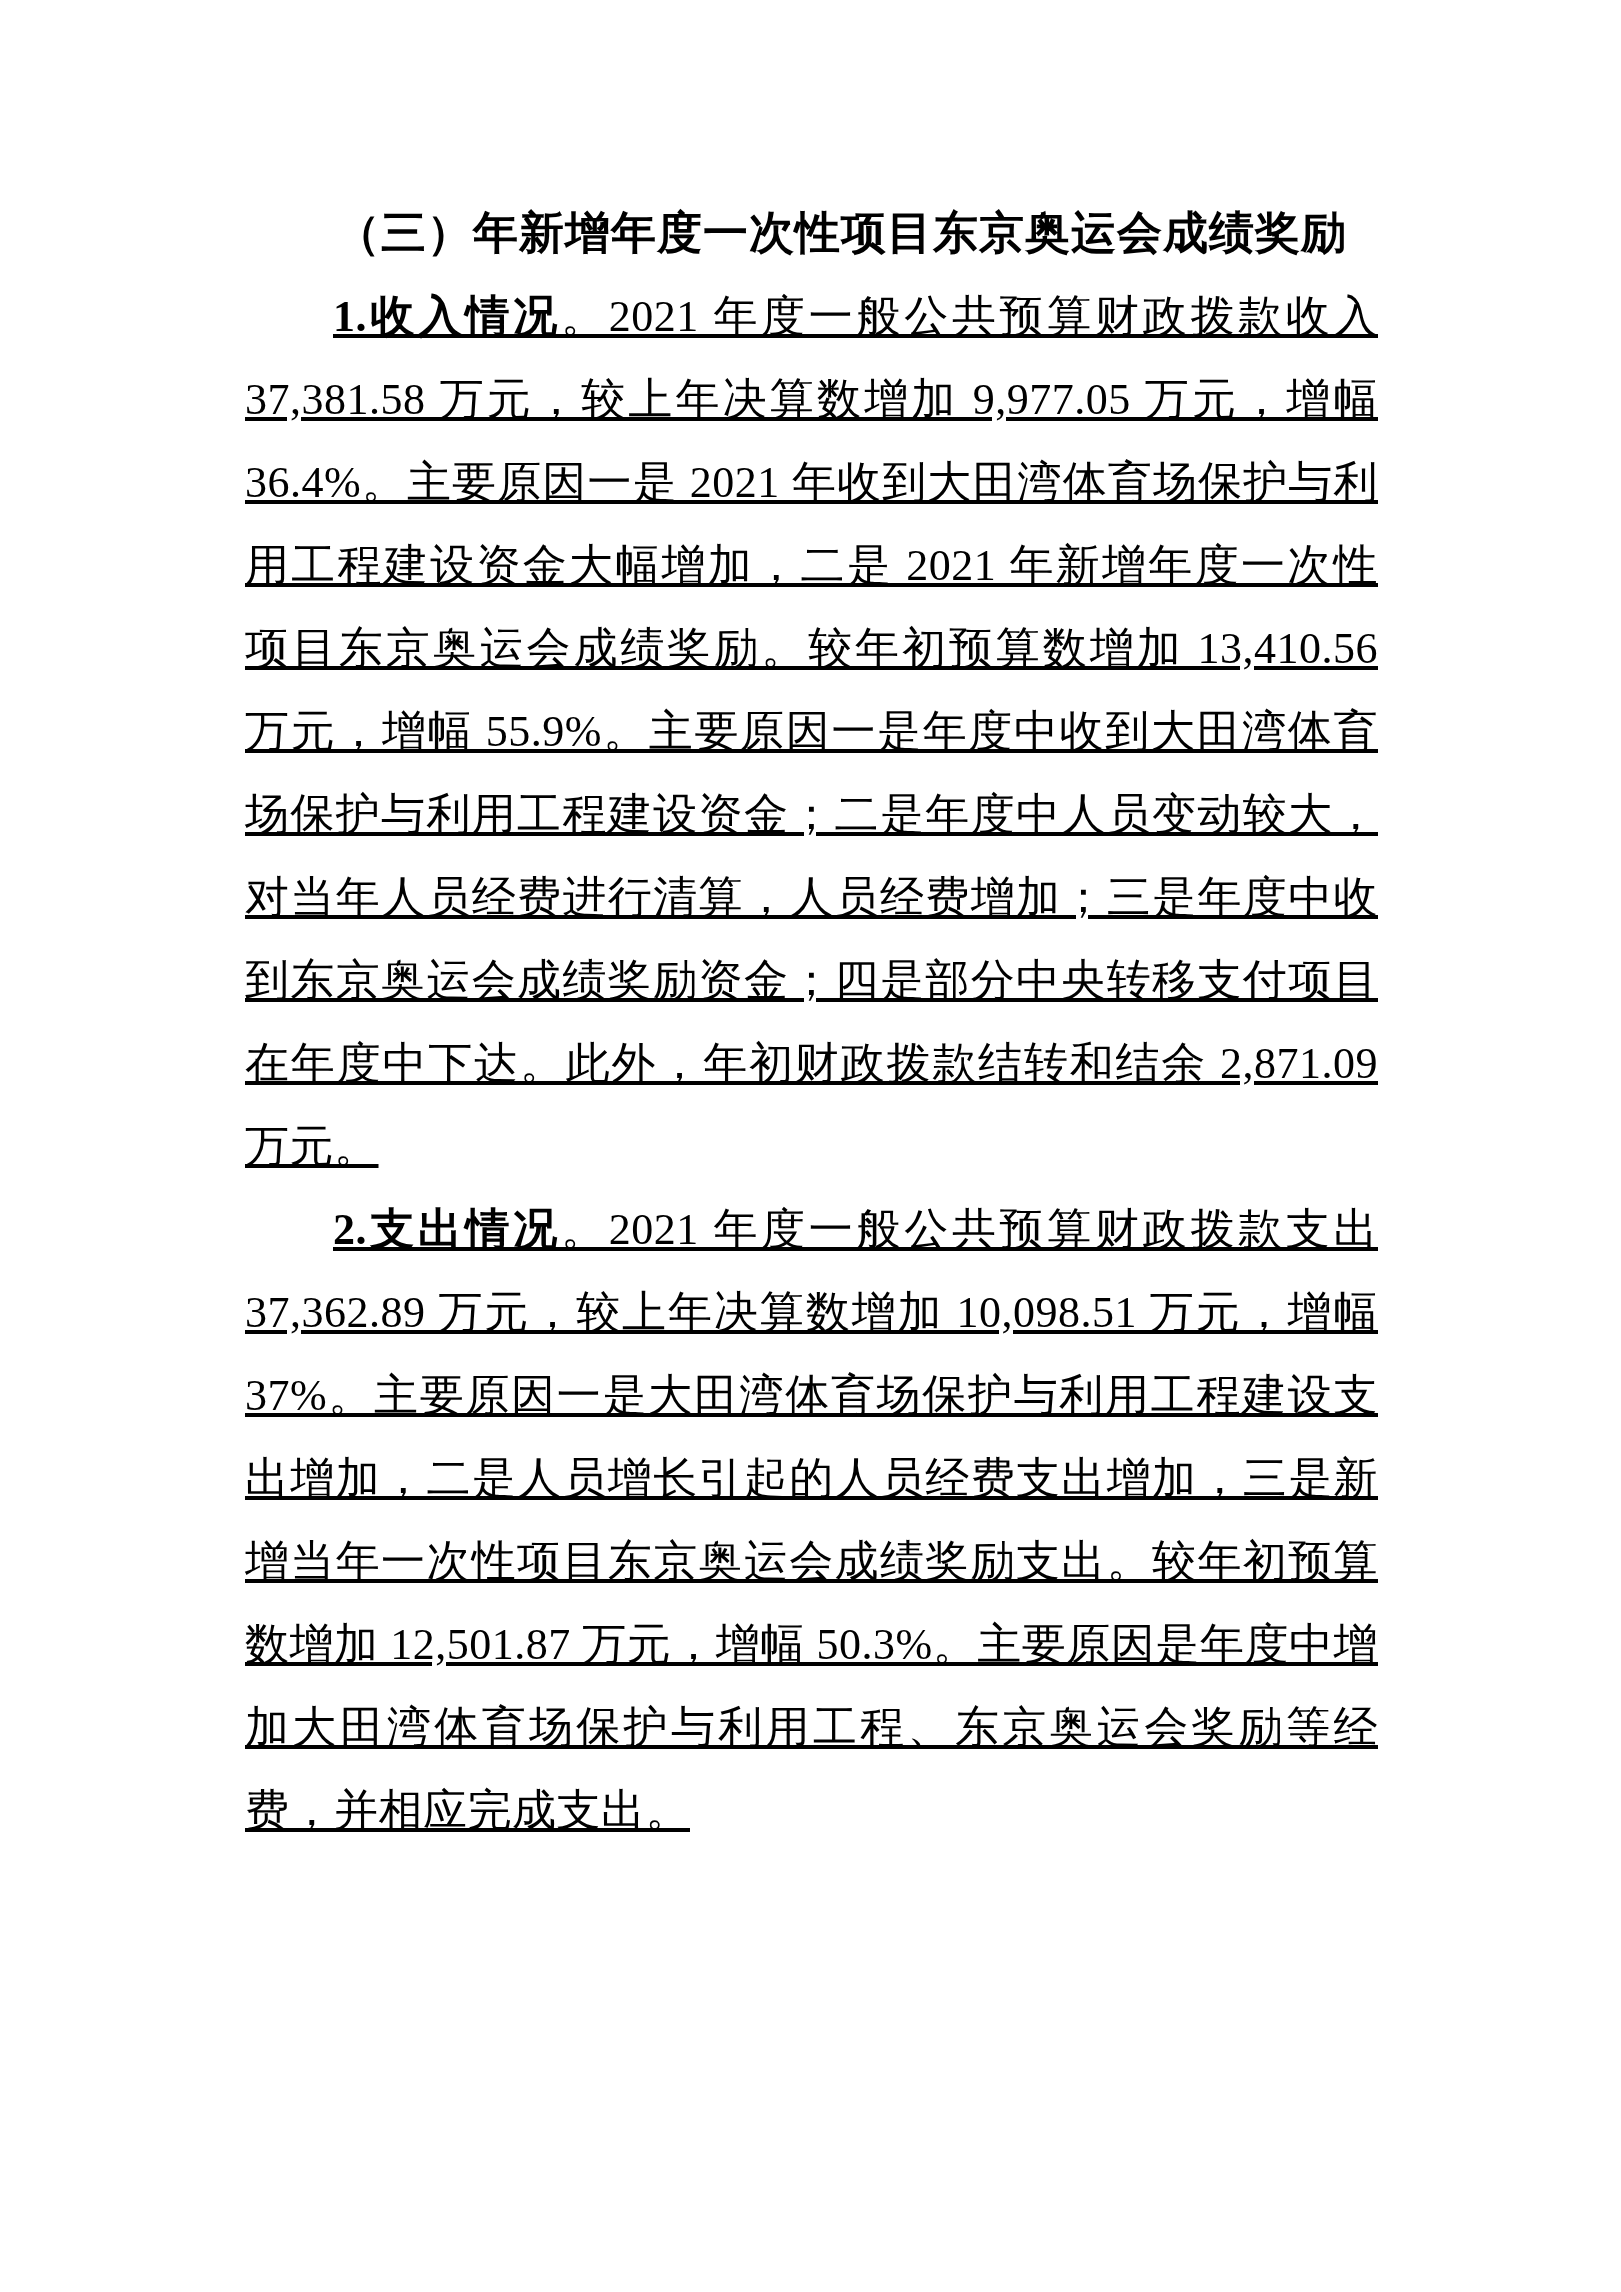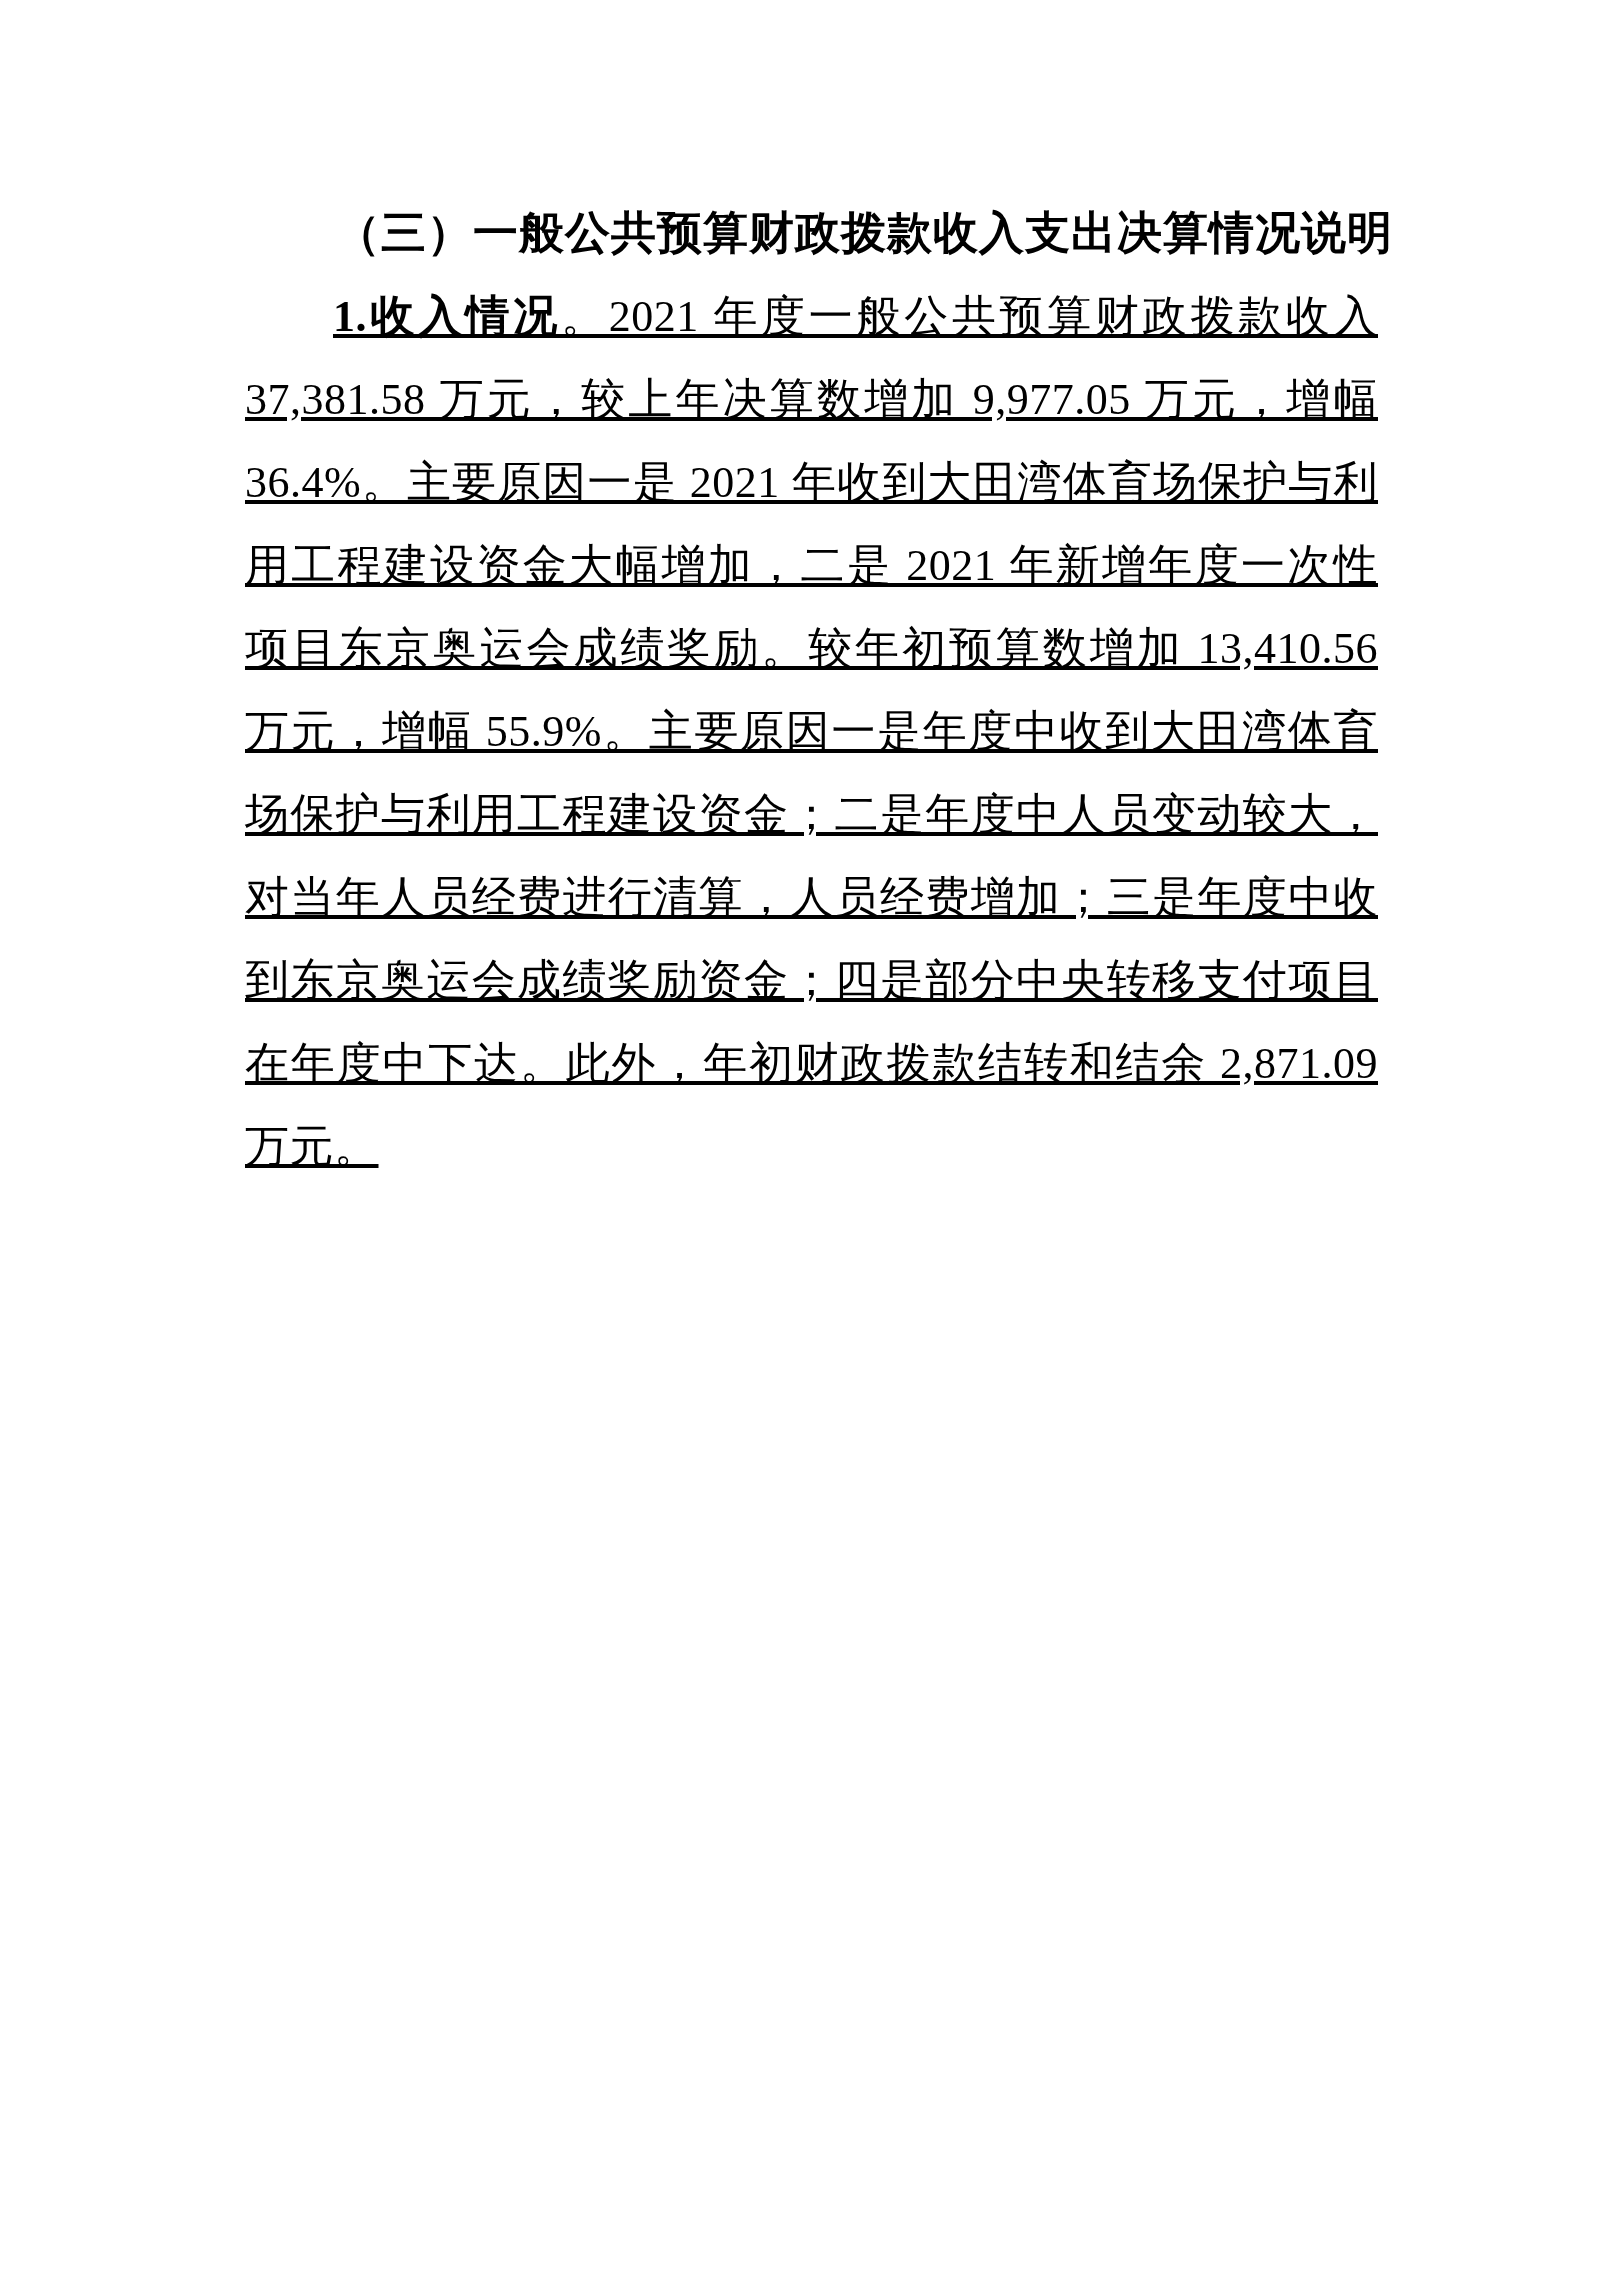--- a/index.html
+++ b/index.html
@@ -40,21 +40,22 @@
   .para .lead {
     font-weight: bold;
   }
 </style>
 </head>
 <body>
 
 <div class="page">
   <div class="content">
 
-    <div class="heading">（三）一般公共预算财政拨款收入支出决算情况说明</div>
+    <div class="heading">（三）年新增年度一次性项目东京奥运会成绩奖励</div>
 
     <p class="para"><span class="lead">1.收入情况</span><span>。2021 年度一般公共预算财政拨款收入 37,381.58 万元，较上年决算数增加 9,977.05 万元，增幅 36.4%。主要原因一是 2021 年收到大田湾体育场保护与利用工程建设资金大幅增加，二是 2021 年新增年度一次性项目东京奥运会成绩奖励。较年初预算数增加 13,410.56 万元，增幅 55.9%。主要原因一是年度中收到大田湾体育场保护与利用工程建设资金；二是年度中人员变动较大，对当年人员经费进行清算，人员经费增加；三是年度中收到东京奥运会成绩奖励资金；四是部分中央转移支付项目在年度中下达。此外，年初财政拨款结转和结余 2,871.09 万元。</span></p>
 
+    <p class="para"><span class="lead">2.支出情况</span><span>。2021 年度一般公共预算财政拨款支出 37,362.89 万元，较上年决算数增加 10,098.51 万元，增幅 37%。主要原因一是大田湾体育场保护与利用工程建设支出增加，二是人员增长引起的人员经费支出增加，三是新增当年一次性项目东京奥运会成绩奖励支出。较年初预算数增加 12,501.87 万元，增幅 50.3%。主要原因是年度中增加大田湾体育场保护与利用工程、东京奥运会奖励等经费，并相应完成支出。</span></p>
 
 
   </div>
 </div>
 
 
 </body></html>

